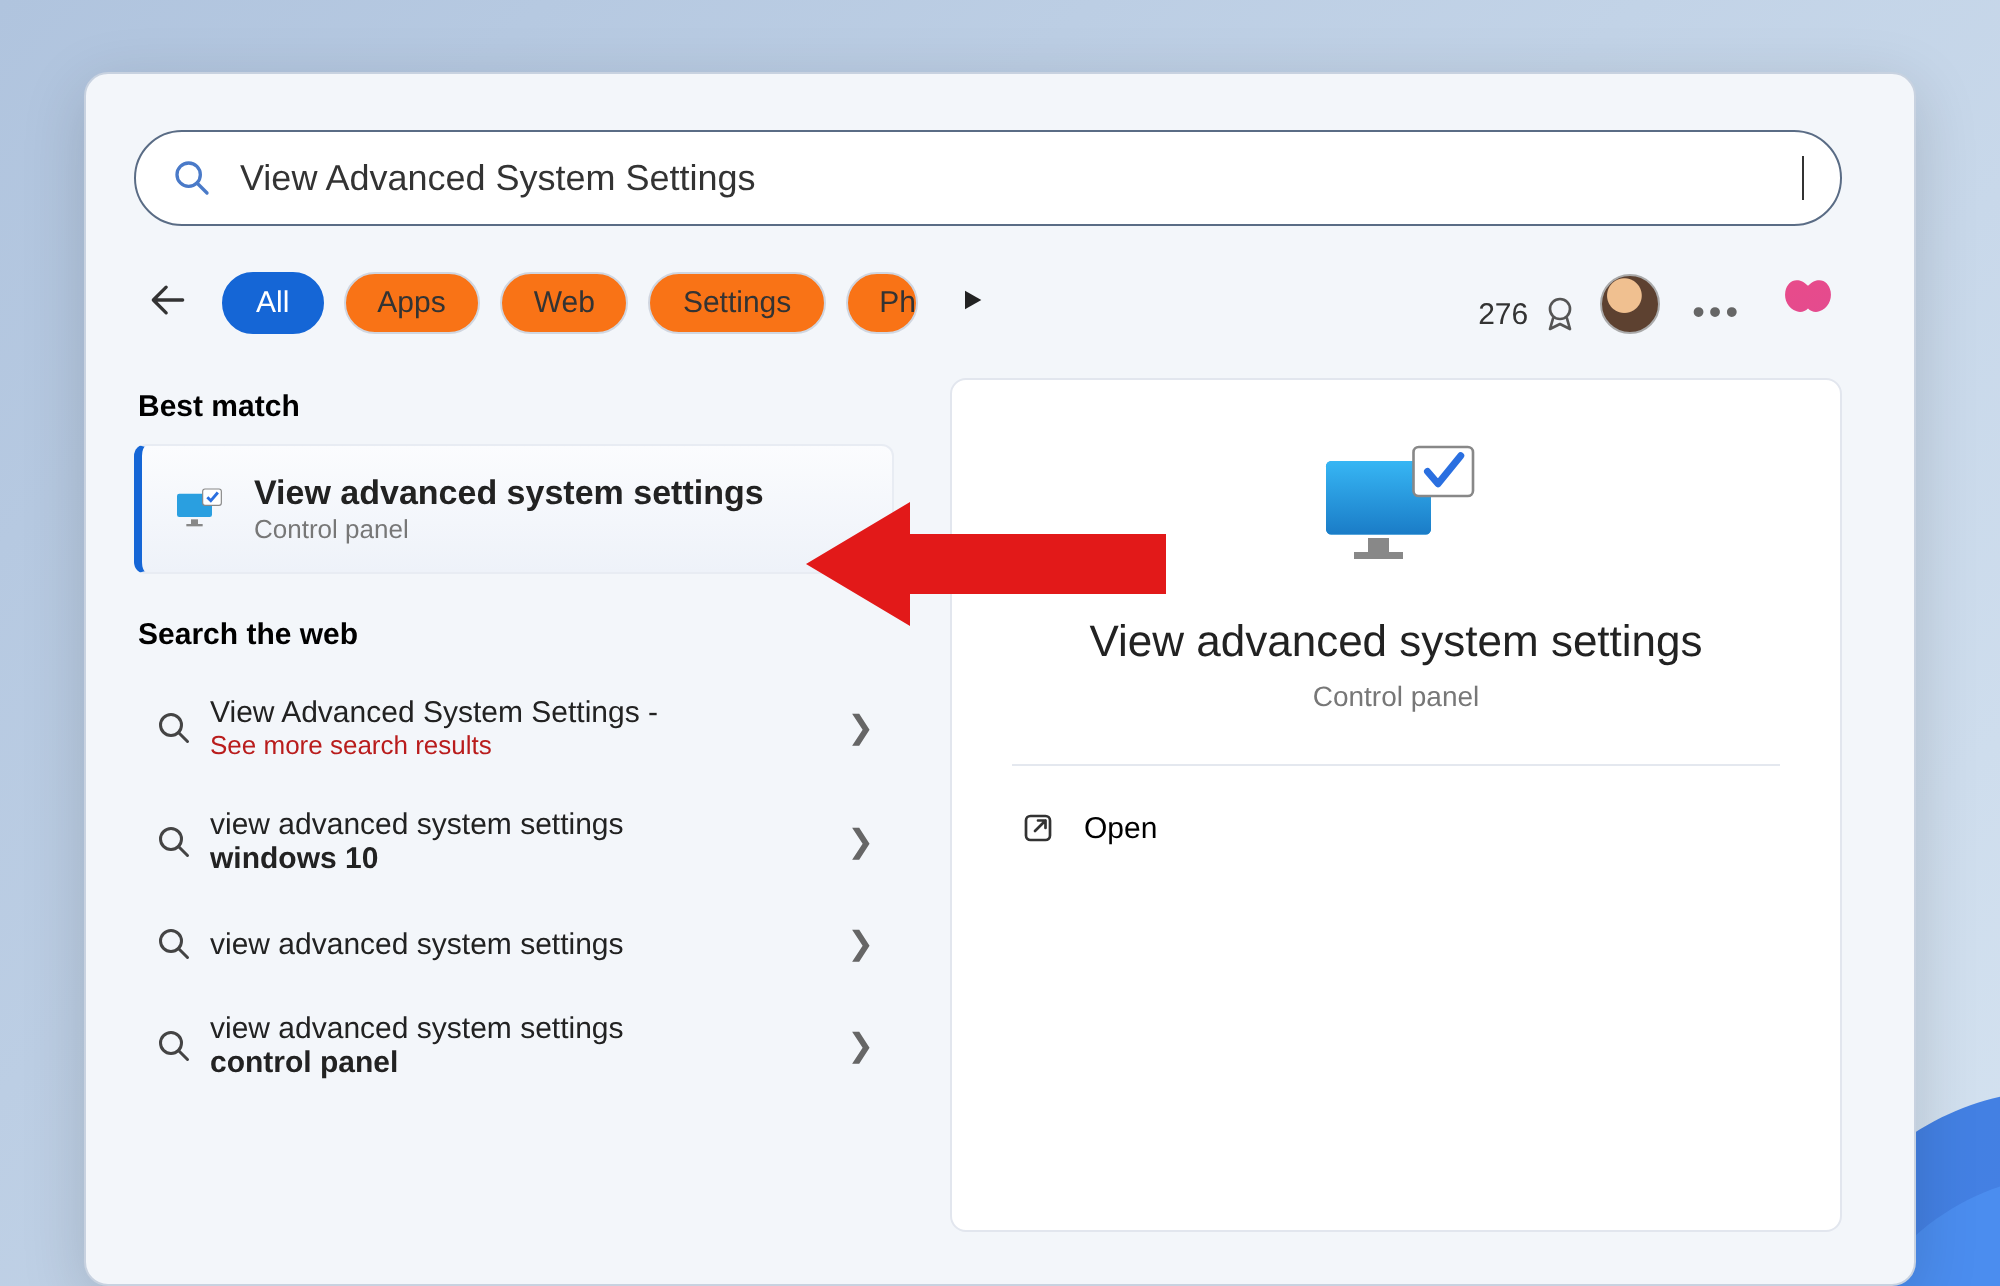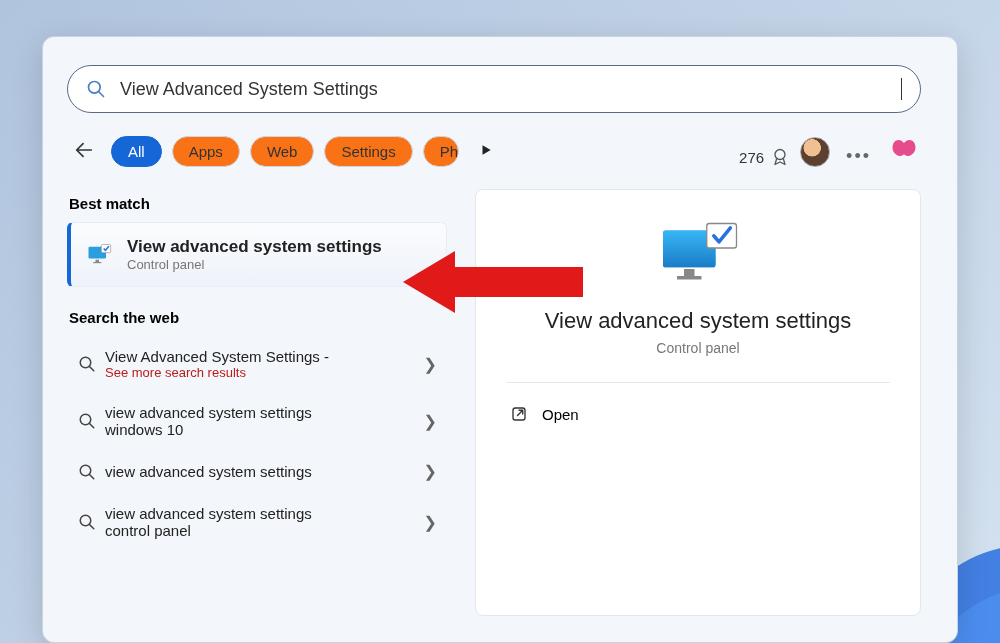--- a/index.html
+++ b/index.html
@@ -133,21 +133,21 @@
   .web-item {
     display:flex;
     align-items:center;
     gap: 4px;
     padding: 12px 10px 12px 6px;
     cursor:pointer;
   }
   .web-item .search-icn { width:28px; display:flex; justify-content:center;}
   .web-item .txt { flex:1; }
   .web-line1 { font-size:15px; color:#222; }
-  .web-line2 { font-size:15px; color:#222; font-weight:400; }
+  .web-line2 { font-size:15px; color:#222; font-weight:700; }
   .web-sub { font-size:13px; color:#b91c1c; }
   .chev { color:#666; font-size:16px; }
 
   
   .right .big-icon { margin-top: 0; margin-bottom: 18px;}
   .right-title { font-size:22px; color:#222; text-align:center; }
   .right-sub { font-size:14px; color:#777; margin-top:6px; }
   .right-divider { width:100%; height:1px; background:#e4e8ef; margin: 26px 0 16px 0;}
   .open-row {
     align-self:flex-start;

